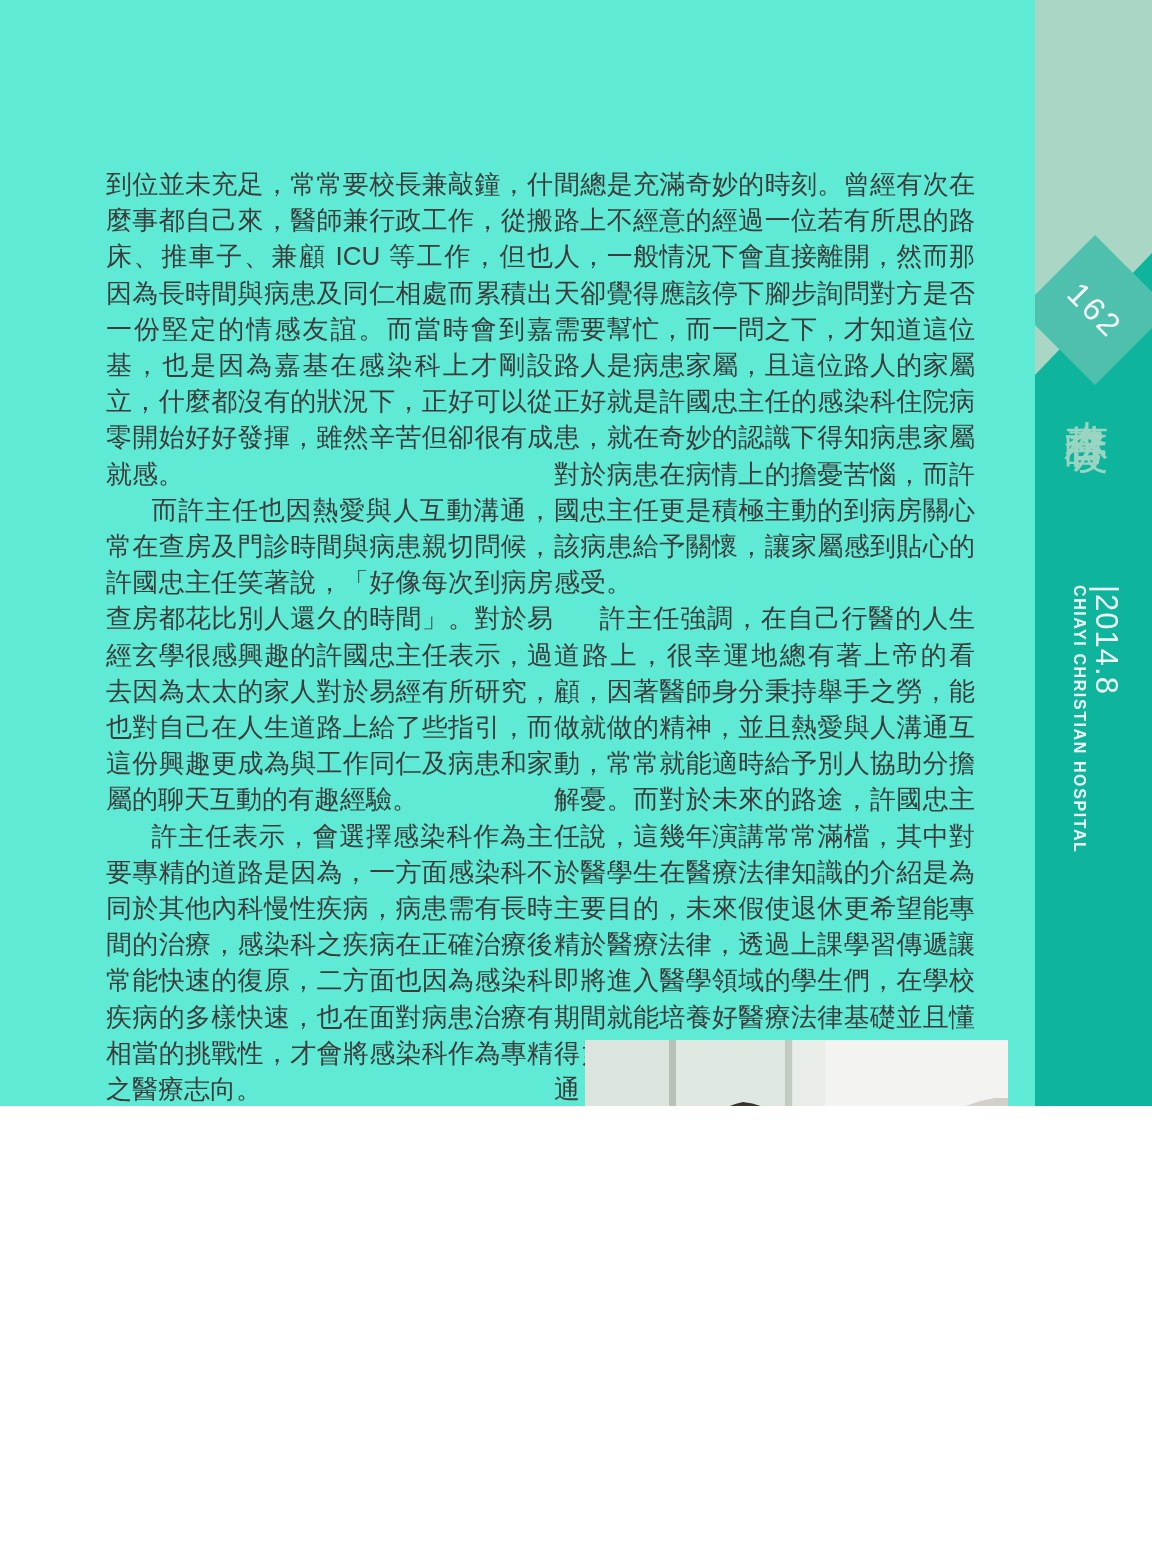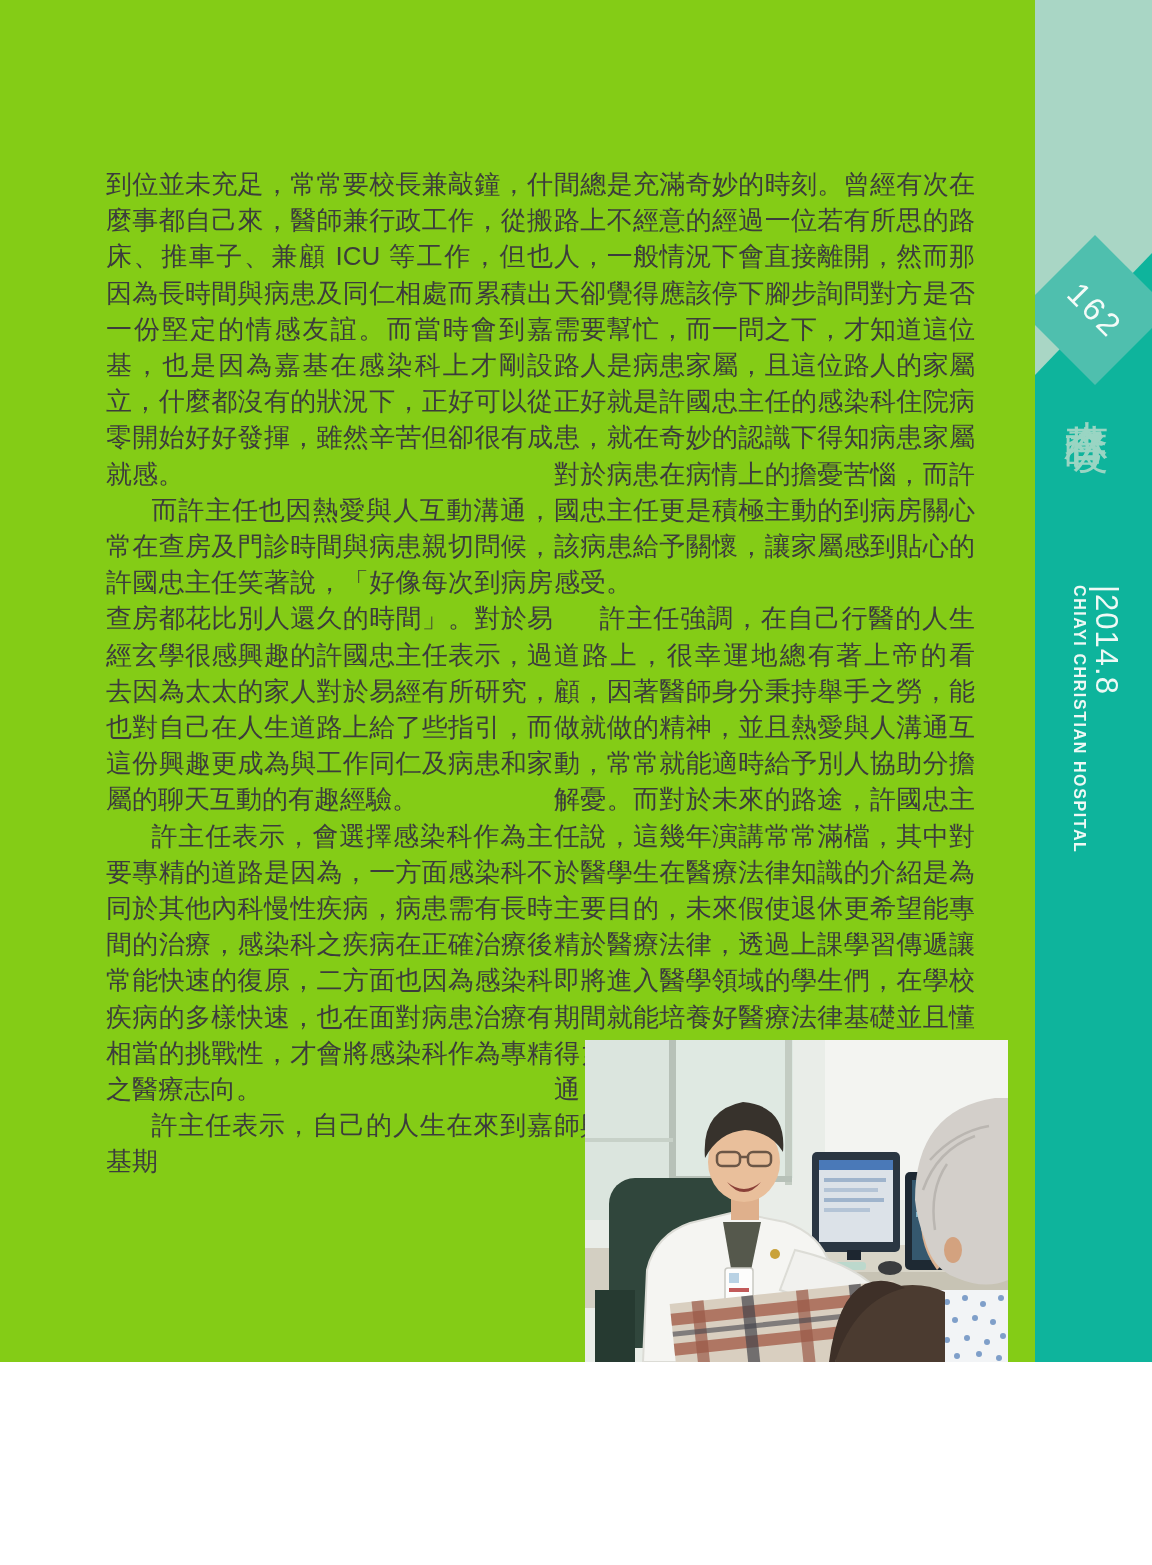--- a/index.html
+++ b/index.html
@@ -1,17 +1,17 @@
 <!DOCTYPE html>
 <html style="--teal: #0eb49c; --light-green: #a9d6c5; --diamond: #4fbfae; --title-green: #9ad5c3;"><head>
 <meta charset="utf-8">
 <style>
   html,body{margin:0;padding:0;}
   body{width:1152px;height:1565px;background:#ffffff;font-family:"Liberation Sans",sans-serif;}
-  .page{position:relative;width:1152px;height:1362px;background:#84cc16;overflow:hidden;}
+  .page{position:relative;width:1152px;height:1106px;background:#5eead4;overflow:hidden;}
 
   
   .col{position:absolute;top:166px;color:#3c3c3c;font-size:26px;line-height:36.2px;
        text-align:justify;text-justify:inter-ideograph;font-weight:400;}
   .col p{margin:0;}
   .col p.indent{text-indent:1.75em;}
   .col-left{left:106px;width:447px;}
   .col-right{left:554px;width:421px;}
 
   

